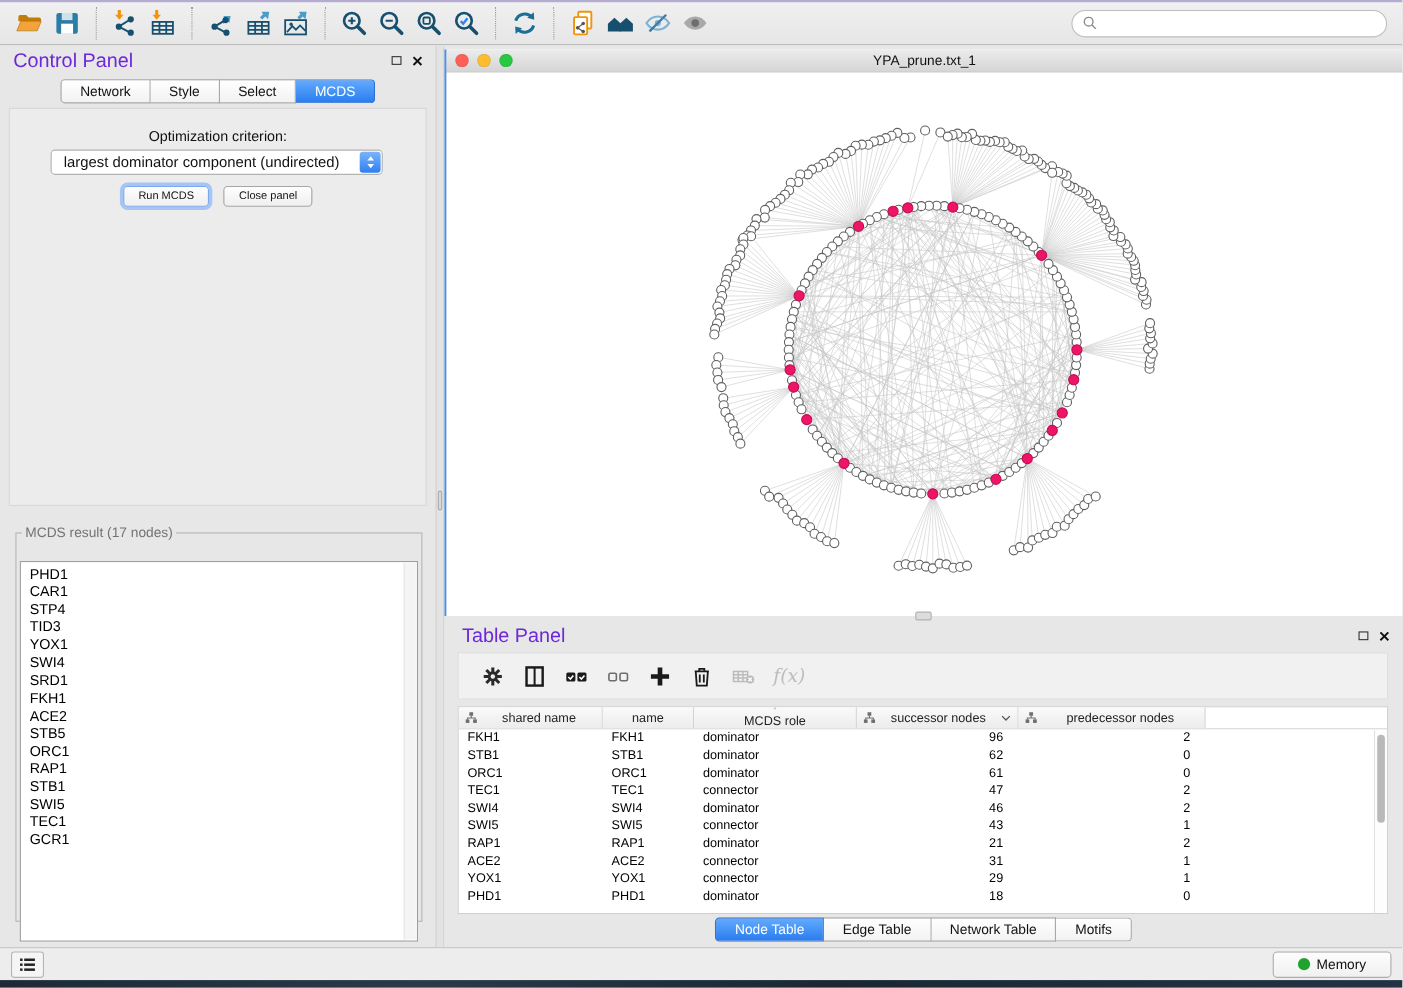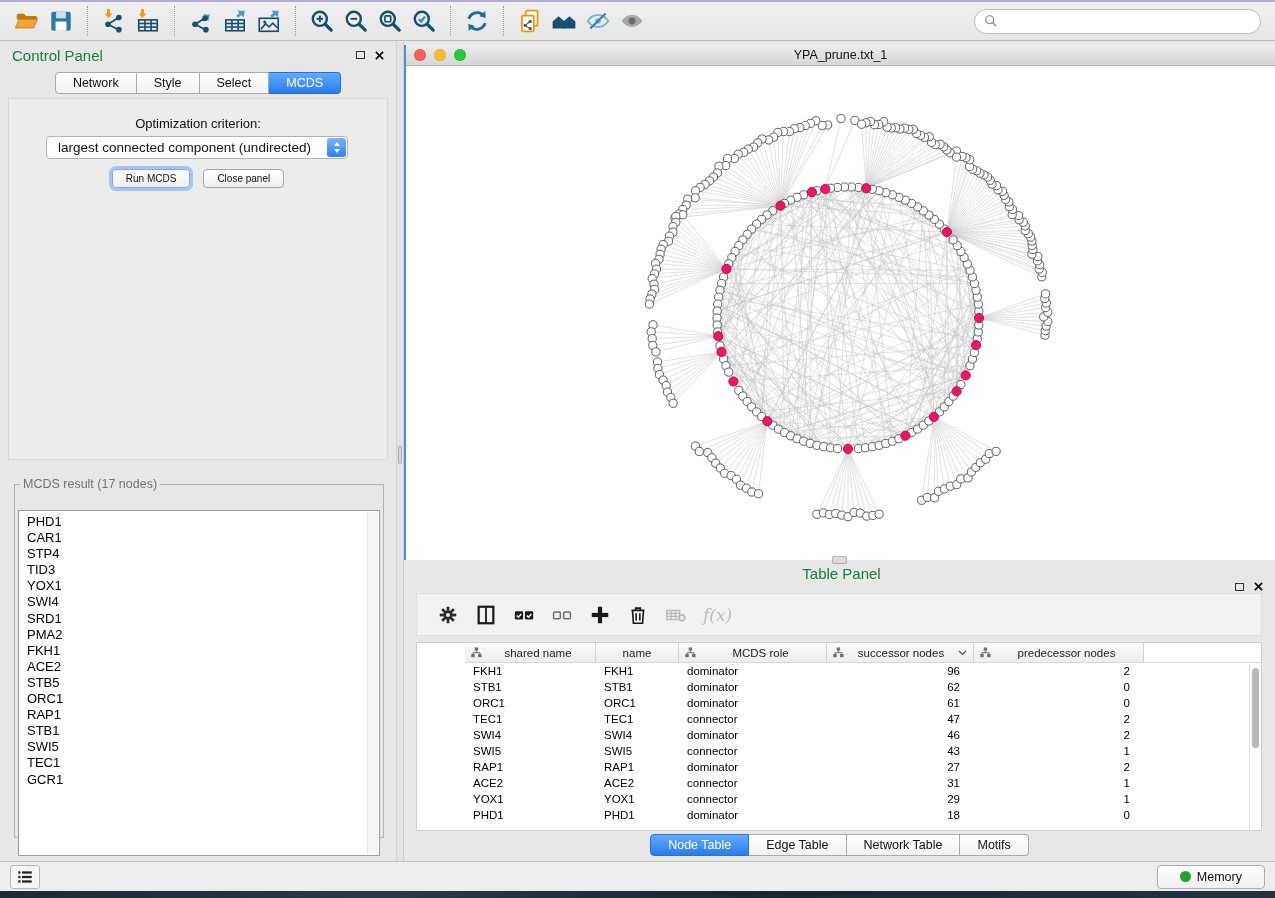--- a/index.html
+++ b/index.html
@@ -19,21 +19,21 @@
   .tbtn svg{width:26px;height:26px;}
   .tsep{width:0;height:30px;border-left:1px dotted #9b9b9b;margin:0 9px;}
   #search-box{margin-left:auto;width:287px;height:25px;background:#fff;border:1px solid #bdbdbd;
     border-radius:13px;display:flex;align-items:center;padding:0 9px;margin-right:4px;}
   #search-box svg{width:14px;height:14px;}
   #search-input{border:none;outline:none;flex:1;font-size:12px;background:transparent;margin-left:5px;}
 
   
   #control-panel{position:absolute;left:0;top:42px;width:396px;bottom:37px;background:#e7e7e7;}
   .panel-titlebar{height:26px;display:flex;align-items:center;padding:0 12px;}
-  .panel-title{font-size:15px;color:#15803d;}
+  .panel-title{font-size:18px;color:#6d28d9;}
   .panel-icons{margin-left:auto;display:flex;align-items:center;gap:10px;}
   .float-icon{width:9px;height:8px;border:1.5px solid #333;}
   .close-icon svg{width:9px;height:9px;display:block;}
   #cp-tabs{display:flex;justify-content:center;margin-top:4px;}
   .tab{background:linear-gradient(#ffffff,#f2f2f2);border:1px solid #a9a9a9;border-left:none;
     padding:2px 17px;font-size:12.5px;line-height:16px;color:#111;white-space:nowrap;}
   .tab:first-child{border-left:1px solid #a9a9a9;border-radius:4px 0 0 4px;}
   .tab:last-child{border-radius:0 4px 4px 0;}
   .tab.active{background:linear-gradient(#62aafd,#2a7df0);color:#fff;border-color:#2a6fd4;}
   #cp-body{position:absolute;left:8px;right:8px;top:56px;height:362px;background:#ececec;
@@ -81,29 +81,29 @@
     border:1px solid #b1b1b1;border-radius:2px;z-index:5;}
 
   
   #table-panel{position:absolute;left:0;right:0;top:523px;bottom:0;background:#e7e7e7;}
   #tp-toolbar{position:absolute;left:12px;right:13px;top:28px;height:43px;background:#f1f1f1;
     border:1px solid #dedede;display:flex;align-items:center;padding:0 12px;gap:0;}
   .tp-btn{width:38px;height:36px;display:flex;align-items:center;justify-content:center;}
   .tp-btn svg{width:22px;height:22px;}
   #fx-label{font-family:"DejaVu Serif",serif;font-style:italic;font-size:17px;color:#bcbcbc;margin-left:8px;}
   #table-box{position:absolute;left:12px;right:13px;top:77px;bottom:30px;background:#fff;
-    border:1px solid #cfcfcf;overflow:hidden;padding-left:48px;}
+    border:1px solid #cfcfcf;overflow:hidden;}
   #table-header{display:flex;height:20px;border-bottom:1px solid #d8d8d8;}
   .th{display:flex;align-items:center;gap:5px;border-right:1px solid #d2d2d2;
     background:linear-gradient(#fafafa,#ececec);padding:0 6px;font-size:11.5px;color:#222;}
   .th .lbl{flex:1;text-align:center;}
   .trow{display:flex;height:16px;align-items:center;}
   .td{font-size:11.5px;color:#000;padding:0 8px;overflow:hidden;white-space:nowrap;}
   .num{text-align:right;padding-right:14px;}
-  .c0{width:131px;} .c1{width:83px;} .c2{width:148px;} .c3{width:147px;} .c4{width:170px;}
+  .c0{width:131px;} .c1{width:83px;} .c2{width:148px;flex-direction:column;} .c3{width:147px;} .c4{width:170px;}
   #table-scroll{position:absolute;right:0;top:21px;bottom:0;width:12px;background:#fdfdfd;
     border-left:1px solid #e2e2e2;}
   #table-thumb{position:absolute;left:2px;right:2px;top:4px;height:80px;background:#b9b9b9;border-radius:5px;}
   #tp-tabs{position:absolute;left:0;right:0;bottom:5px;display:flex;justify-content:center;}
 
   
   #status-bar{position:absolute;left:0;right:0;bottom:7px;height:30px;background:#ededed;
     border-top:1px solid #c6c6c6;display:flex;align-items:center;padding:0 10px;}
   #list-button{width:30px;height:24px;background:#f5f5f5;border:1px solid #b5b5b5;border-radius:3px;
     display:flex;align-items:center;justify-content:center;}
@@ -293,42 +293,41 @@
   </div>
   <div id="cp-tabs">
       <div class="tab">Network</div>
       <div class="tab">Style</div>
       <div class="tab">Select</div>
       <div class="tab active">MCDS</div>
     </div>
   <div id="cp-body">
     <div id="opt-label">Optimization criterion:</div>
     <div id="criterion-select">
-      <span>largest connected component (undirected)</span>
+      <span>largest dominator component (undirected)</span>
       <span id="criterion-stepper">
         <span class="tri-up"></span>
           <span class="tri-down"></span>
       </span>
     </div>
     <div id="cp-buttons">
       <button class="btn focus">Run MCDS</button>
       <button class="btn">Close panel</button>
     </div>
   </div>
   <fieldset id="mcds-fieldset">
     <legend>MCDS result (17 nodes)</legend>
     <div id="mcds-list">
       <div class="mcds-item">PHD1</div>
         <div class="mcds-item">CAR1</div>
         <div class="mcds-item">STP4</div>
         <div class="mcds-item">TID3</div>
         <div class="mcds-item">YOX1</div>
         <div class="mcds-item">SWI4</div>
         <div class="mcds-item">SRD1</div>
-        <div class="mcds-item">PMA2</div>
         <div class="mcds-item">FKH1</div>
         <div class="mcds-item">ACE2</div>
         <div class="mcds-item">STB5</div>
         <div class="mcds-item">ORC1</div>
         <div class="mcds-item">RAP1</div>
         <div class="mcds-item">STB1</div>
         <div class="mcds-item">SWI5</div>
         <div class="mcds-item">TEC1</div>
         <div class="mcds-item">GCR1</div>
         <div id="mcds-scroll"></div>
@@ -1093,21 +1092,21 @@
           <circle cx="312.3" cy="270.2" r="4.6" fill="#ee1566" stroke="#c00e55" stroke-width="1"></circle>
           <circle cx="315.5" cy="285.9" r="4.6" fill="#ee1566" stroke="#c00e55" stroke-width="1"></circle>
           <circle cx="327.4" cy="315.5" r="4.6" fill="#ee1566" stroke="#c00e55" stroke-width="1"></circle>
           <circle cx="361.3" cy="355.2" r="4.6" fill="#ee1566" stroke="#c00e55" stroke-width="1"></circle>
           <circle cx="442.0" cy="383.0" r="4.6" fill="#ee1566" stroke="#c00e55" stroke-width="1"></circle>
         </svg></div>
   </div>
   <div id="split-grip"></div>
 
   <div id="table-panel">
-    <div class="panel-titlebar" style="padding-left:16px;flex-direction:column;">
+    <div class="panel-titlebar" style="padding-left:16px;">
       <span class="panel-title">Table Panel</span>
       <span class="panel-icons">
         <span class="float-icon"></span>
         <span class="close-icon">
           <svg viewBox="0 0 10 10">
               <g stroke="#111" stroke-width="2">
                 <line x1="1" y1="1" x2="9" y2="9"></line>
                 <line x1="9" y1="1" x2="1" y2="9"></line>
               </g>
             </svg>
@@ -1270,21 +1269,21 @@
             <div class="td c0">SWI5</div>
             <div class="td c1">SWI5</div>
             <div class="td c2">connector</div>
             <div class="td c3 num">43</div>
             <div class="td c4 num">1</div>
           </div>
           <div class="trow">
             <div class="td c0">RAP1</div>
             <div class="td c1">RAP1</div>
             <div class="td c2">dominator</div>
-            <div class="td c3 num">27</div>
+            <div class="td c3 num">21</div>
             <div class="td c4 num">2</div>
           </div>
           <div class="trow">
             <div class="td c0">ACE2</div>
             <div class="td c1">ACE2</div>
             <div class="td c2">connector</div>
             <div class="td c3 num">31</div>
             <div class="td c4 num">1</div>
           </div>
           <div class="trow">

